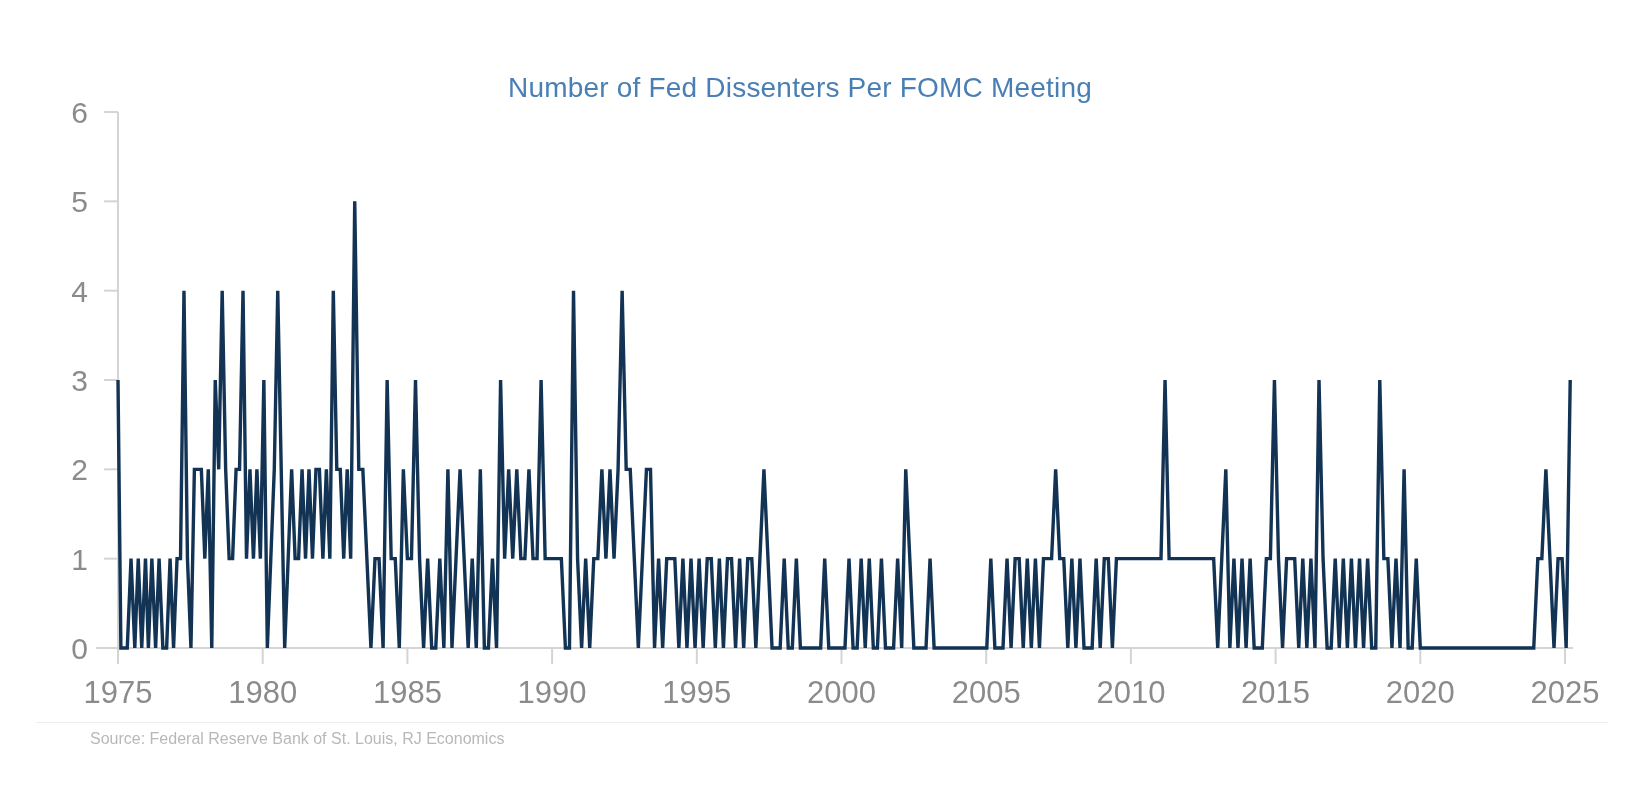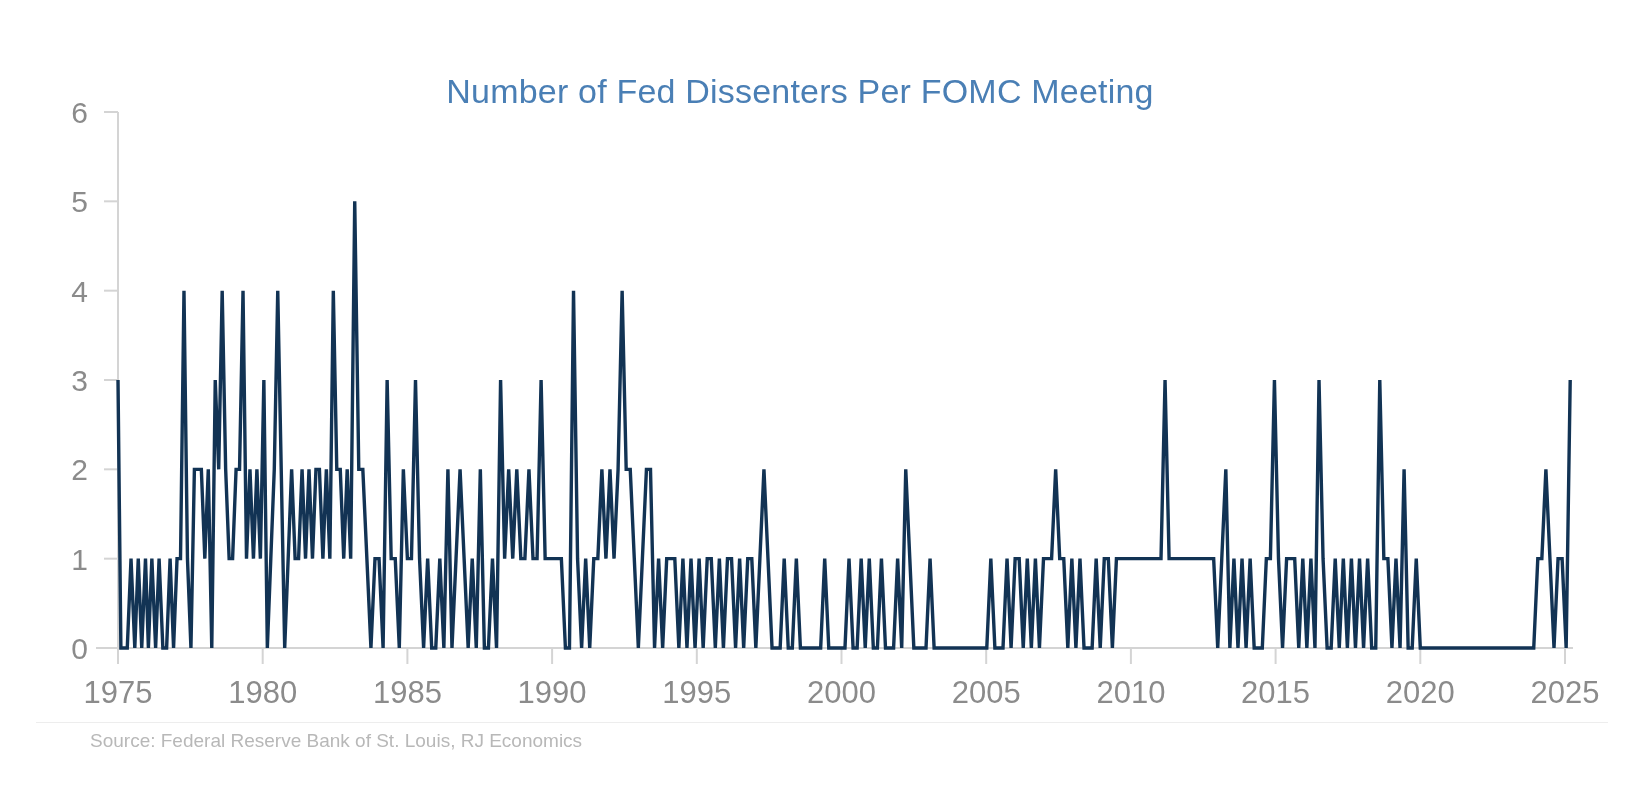--- a/index.html
+++ b/index.html
@@ -18,21 +18,21 @@
     width: 1644px;
     height: 806px;
     background: #ffffff;
   }
   #chart-title {
     position: absolute;
     left: 0;
     top: 72px;
     width: 1644px;
     text-align: center;
-    font-size: 34px;
+    font-size: 28px;
     color: #4a7fb5;
     letter-spacing: 0.2px;
     white-space: nowrap;
   }
   
   #chart-title .inner {
     display: inline-block;
     transform: translateX(-22px);
   }
   #plot-svg {
@@ -49,21 +49,21 @@
   .xtick-label {
     font-family: "Liberation Sans", sans-serif;
     font-size: 31px;
     fill: #8b8b8b;
     text-anchor: middle;
   }
   #source-note {
     position: absolute;
     left: 90px;
     top: 730px;
-    font-size: 19px;
+    font-size: 16px;
     color: #b8b8b8;
     white-space: nowrap;
   }
   #source-rule {
     position: absolute;
     left: 36px;
     top: 722px;
     width: 1572px;
     height: 1px;
     background: #ededed;

